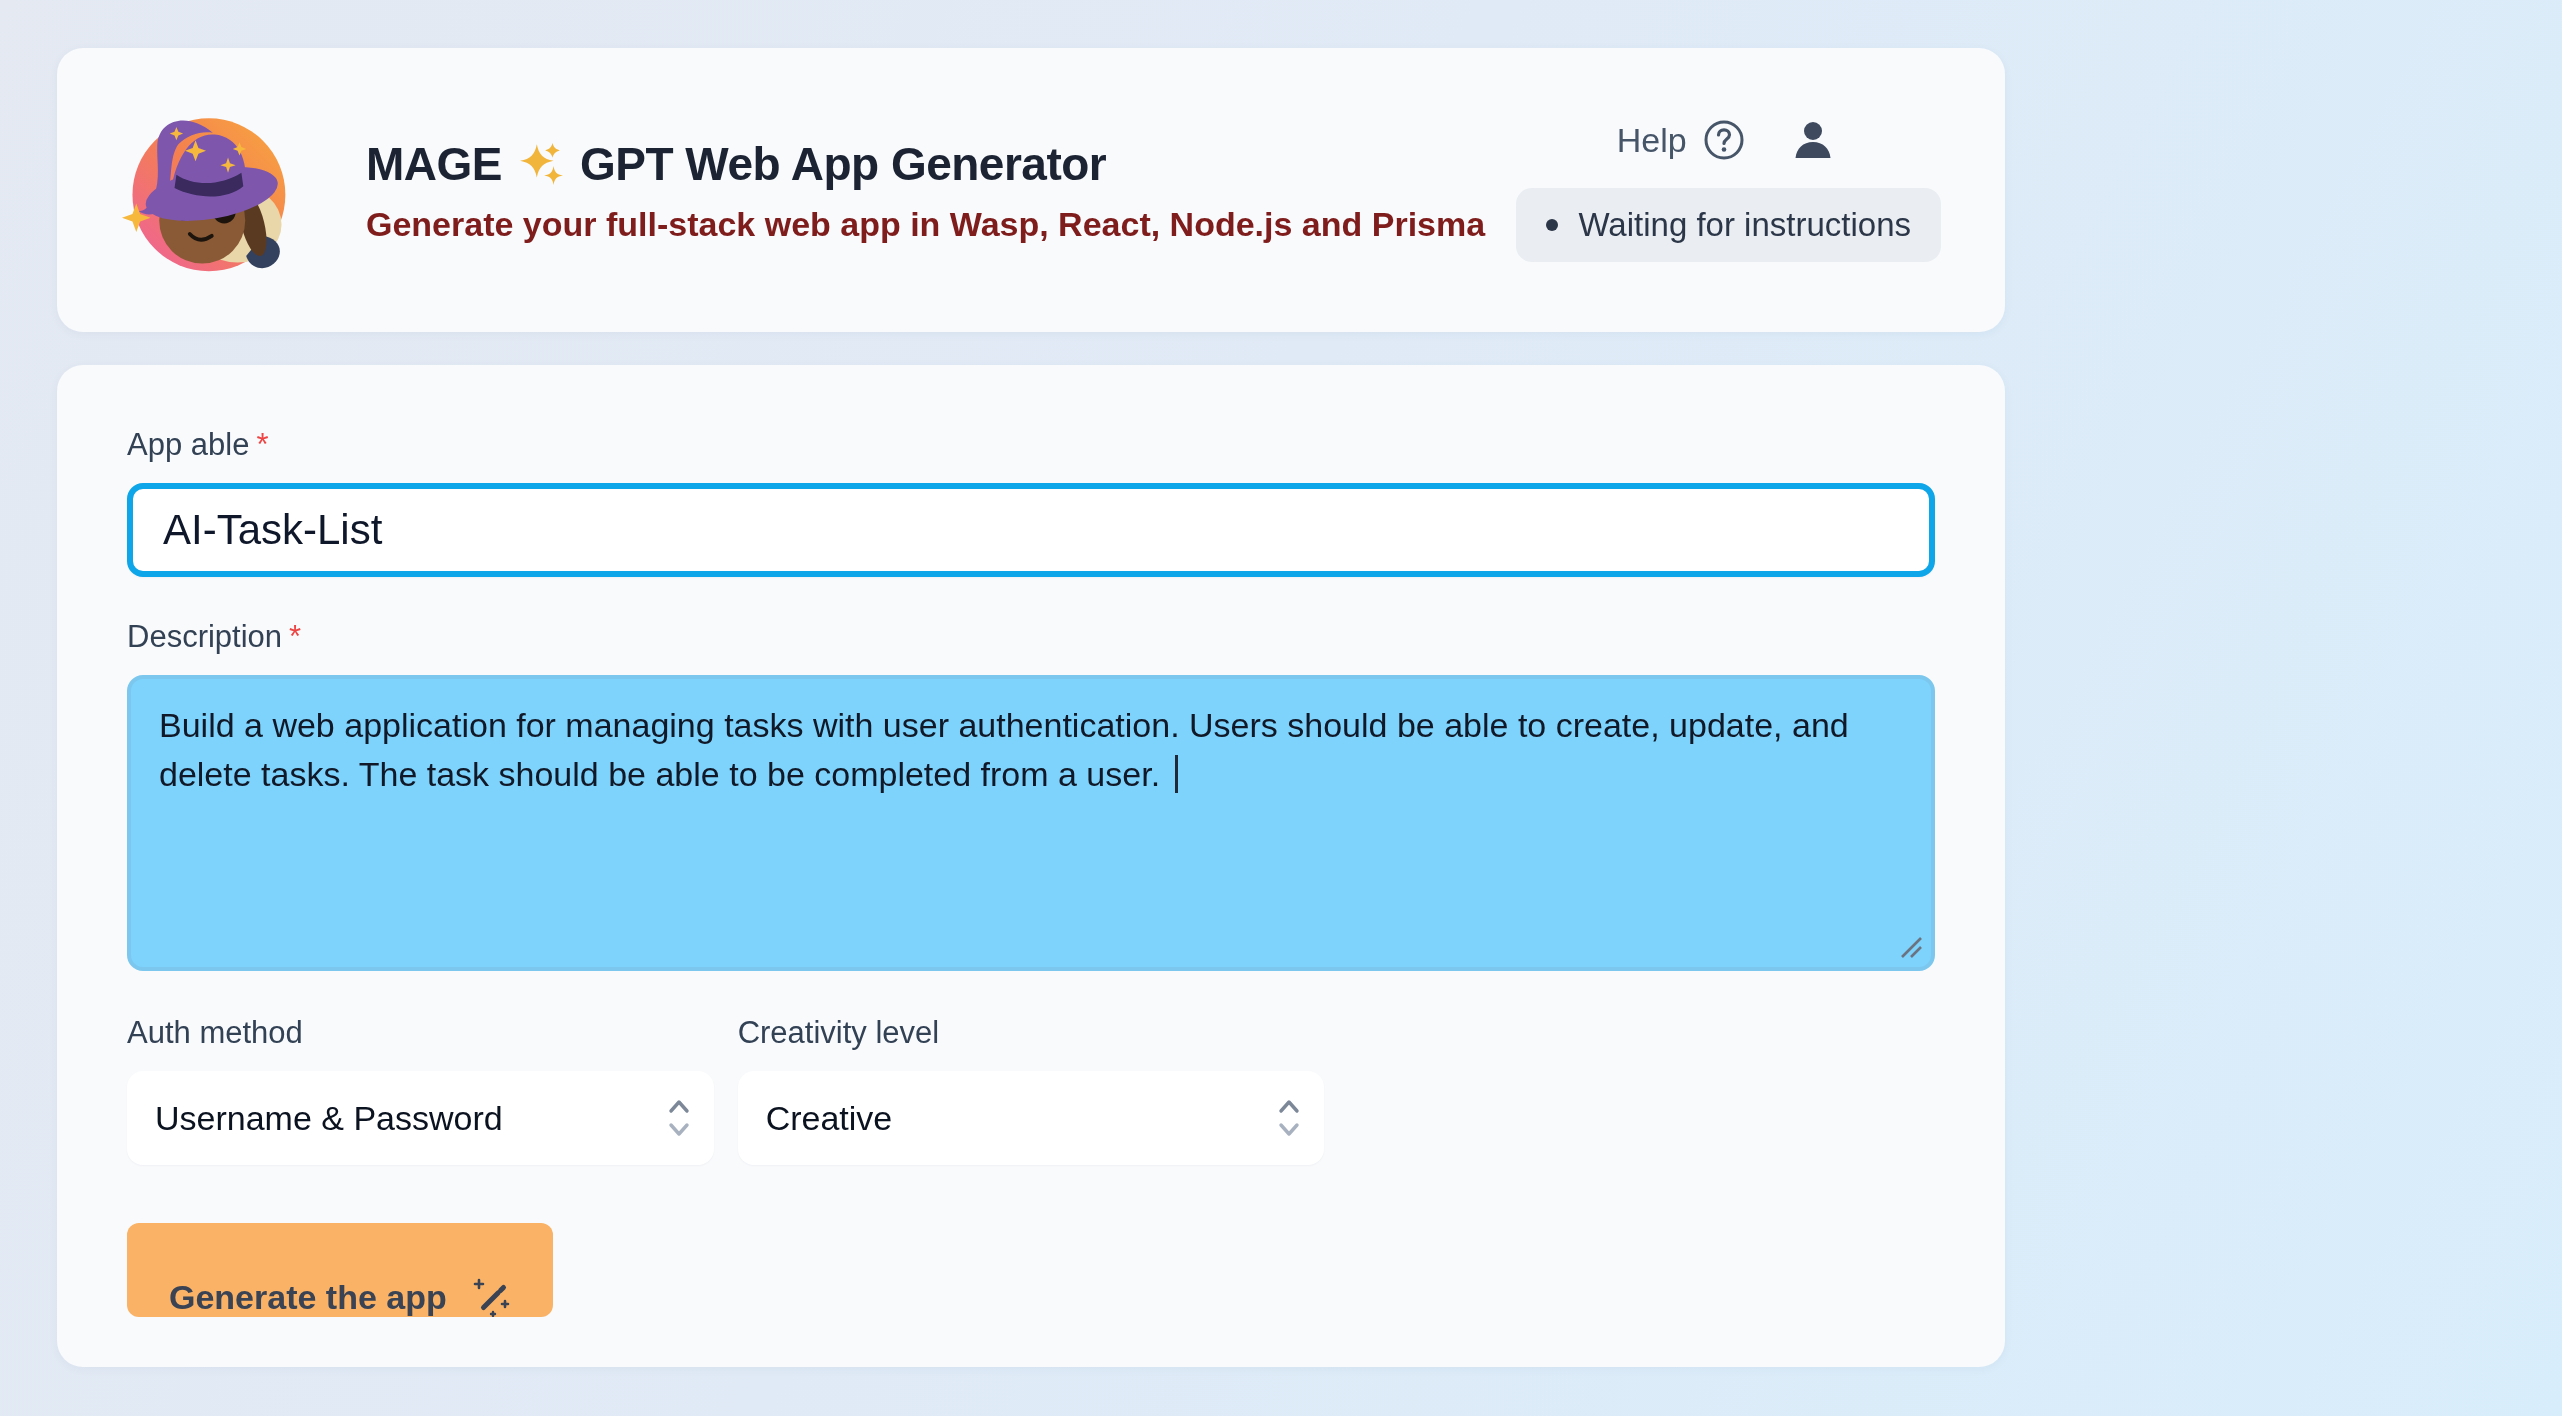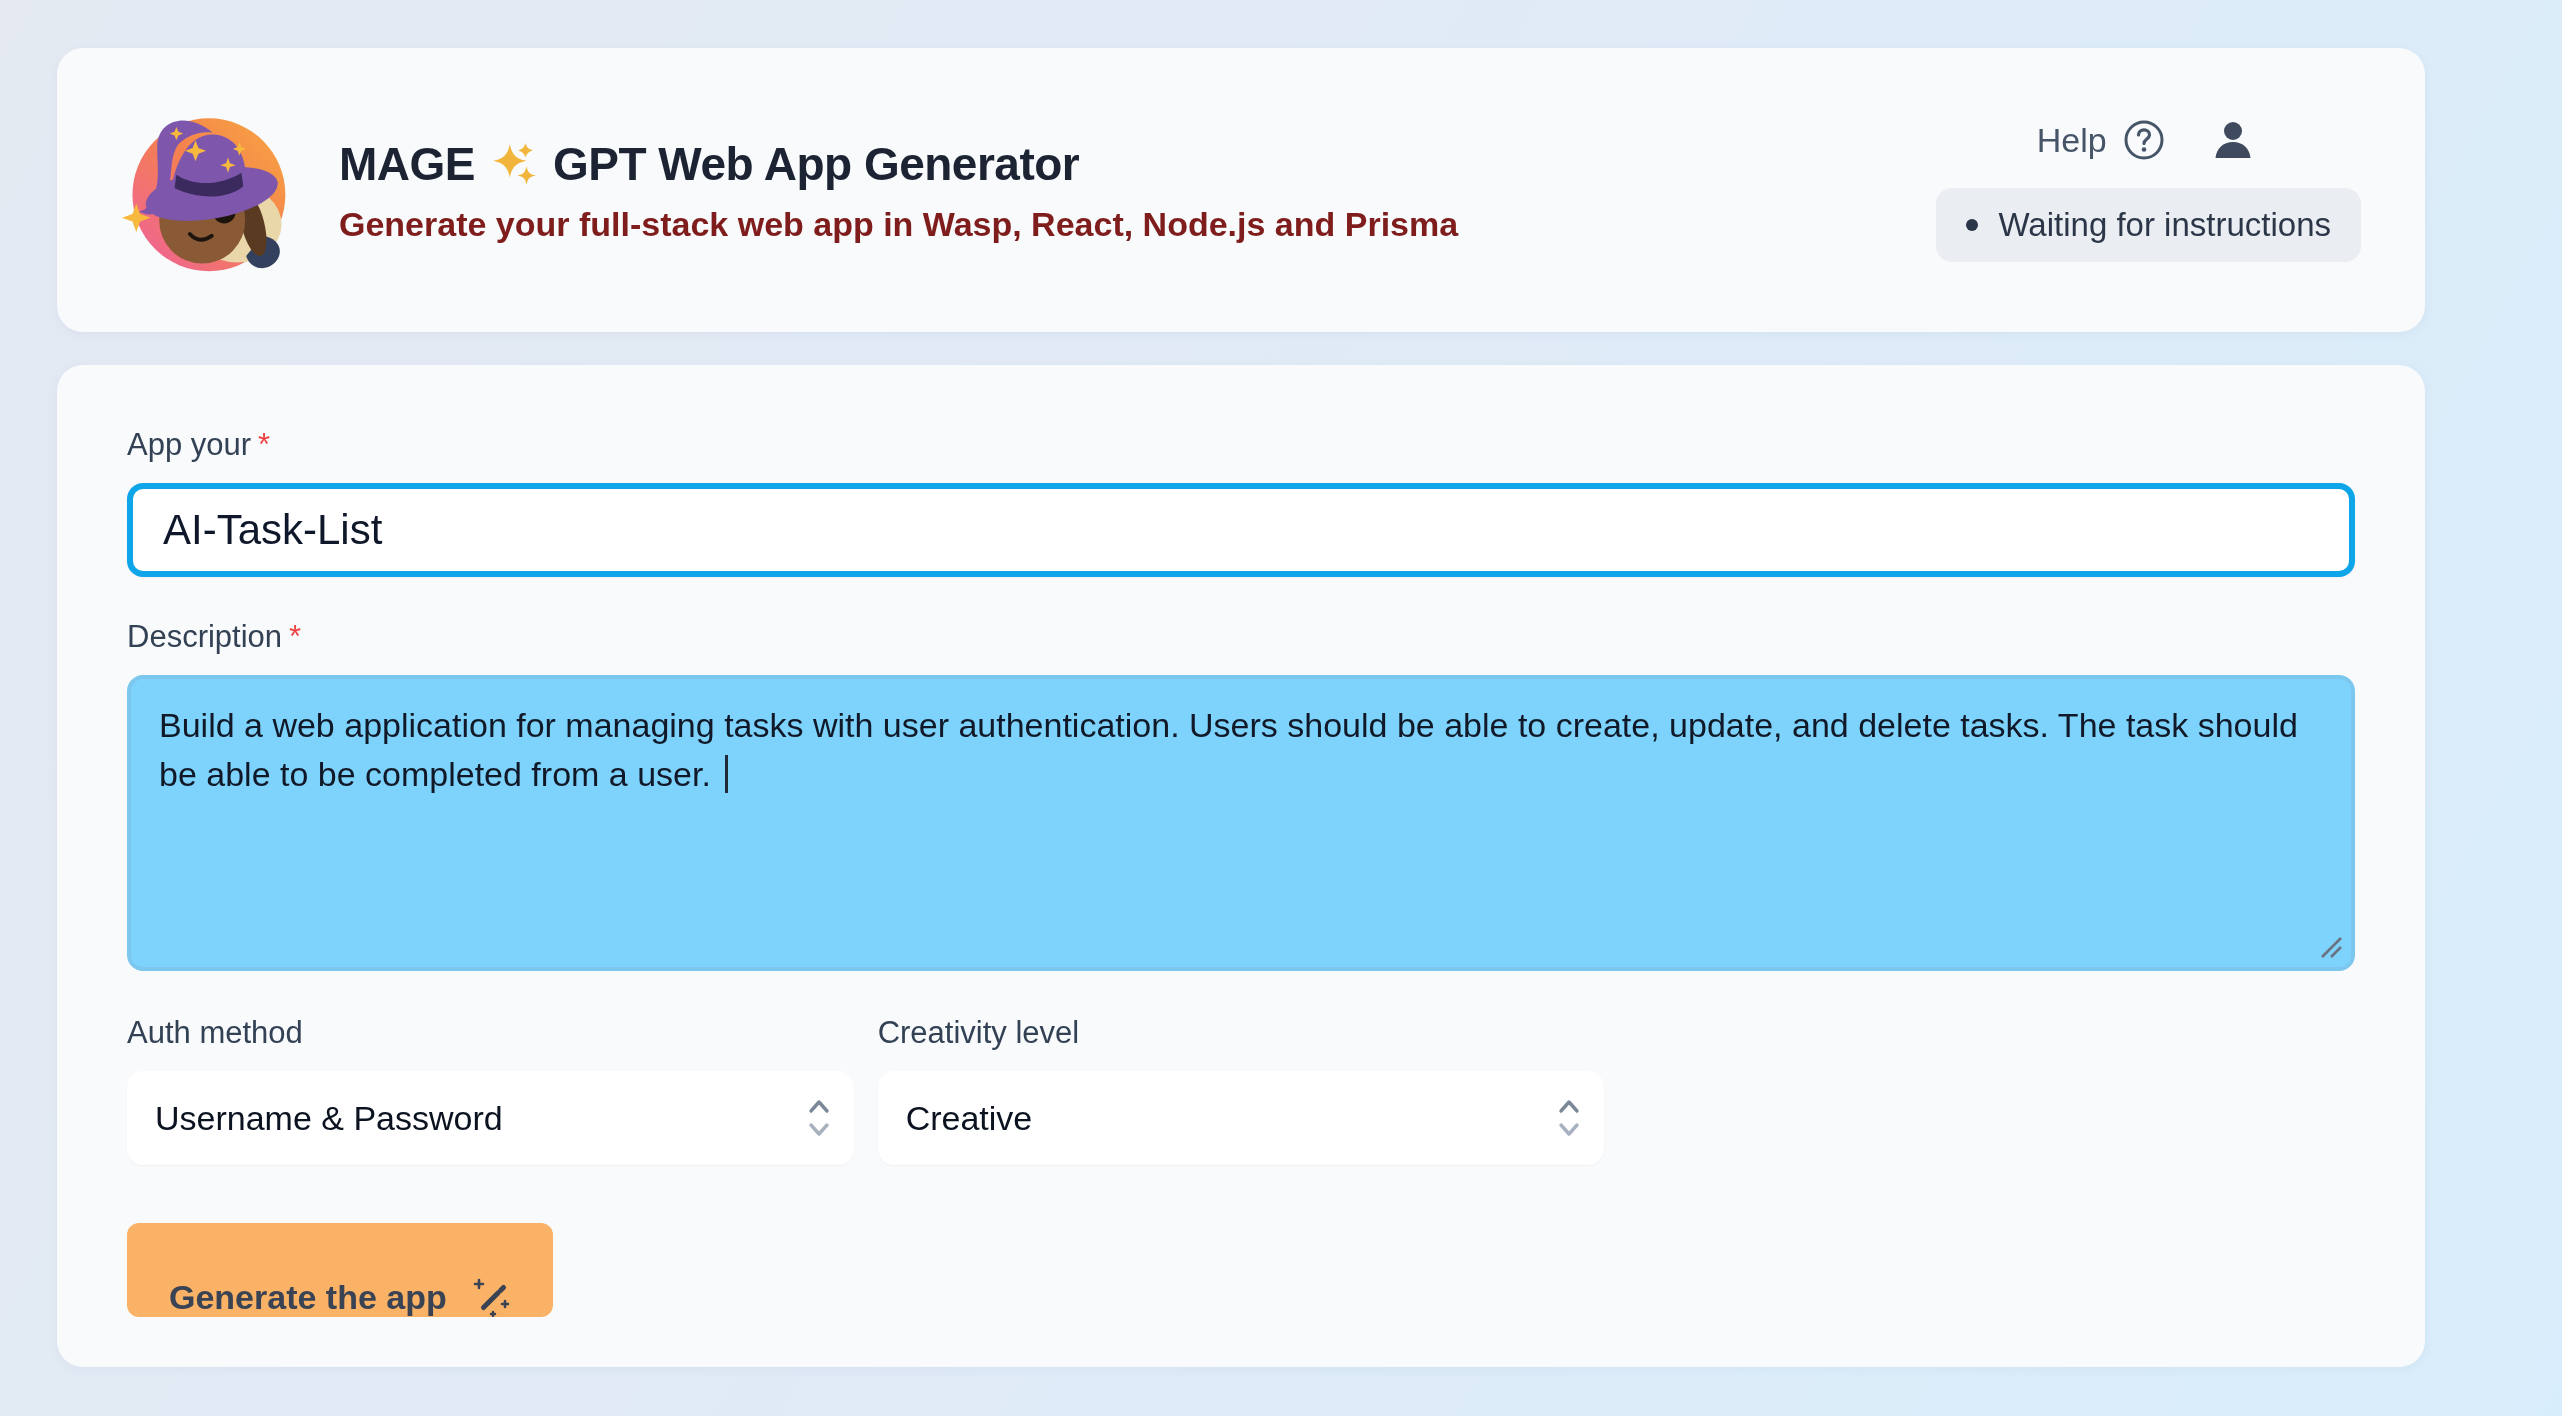--- a/index.html
+++ b/index.html
@@ -3,23 +3,24 @@
 <meta charset="utf-8">
 <style>
   html,body{margin:0;padding:0;}
   body{
     width:2562px;height:1416px;overflow:hidden;position:relative;
     background:linear-gradient(118deg,#e4e9f2 0%,#e0eaf6 45%,#d8edfb 100%);
     font-family:"Liberation Sans","DejaVu Sans",sans-serif;
     -webkit-font-smoothing:antialiased;
   }
   .card{
-    position:absolute;left:57px;width:2368px;background:#f8fafc;
+    position:absolute;left:57px;width:1948px;background:#f8fafc;
     border-radius:26px;box-sizing:border-box;
     box-shadow:0 2px 10px rgba(40,70,120,.05);
+    gap:27px;
   }
   
   .header-card{top:48px;height:284px;display:flex;align-items:center;padding:0 64px;}
   .logo{width:172px;height:172px;flex:0 0 auto;}
   .title-block{margin-left:46px;}
   .title-line{display:flex;align-items:center;gap:16px;font-size:46px;font-weight:700;color:#1c2434;letter-spacing:-.5px;}
   .subtitle{margin-top:14px;font-size:34px;font-weight:700;color:#7f1d1d;}
   .header-right{margin-left:auto;display:flex;flex-direction:column;align-items:center;}
   .help-row{display:flex;align-items:center;gap:16px;color:#475569;font-size:34px;cursor:pointer;margin-bottom:26px;margin-right:6px;}
   .help-row .gap{width:14px;}
@@ -124,21 +125,21 @@
     <div class="badge" style="background-color: rgb(234, 237, 241);">
       <span class="badge-dot"></span>
       <span>Waiting for instructions</span>
     </div>
   </div>
 </div>
 
 <div class="card form-card">
 
   <label class="field-label">
-    <span>App your</span><span class="req">*</span>
+    <span>App able</span><span class="req">*</span>
   </label>
   <input class="text-input" type="text" value="AI-Task-List" style="">
 
   <label class="field-label desc-label">
     <span>Description</span><span class="req">*</span>
   </label>
   <div class="textarea" style="border-color: rgb(124, 199, 238);">
     <span>Build a web application for managing tasks with user authentication. Users should be able to create, update, and delete tasks. The task should be able to be completed from a user. </span><span class="caret"></span>
     <svg class="resize-handle" width="30" height="30" viewBox="0 0 30 30">
       <path d="M8,27 L27,8 M17,27 L27,17" stroke="#6b7280" stroke-width="2.6"></path>

